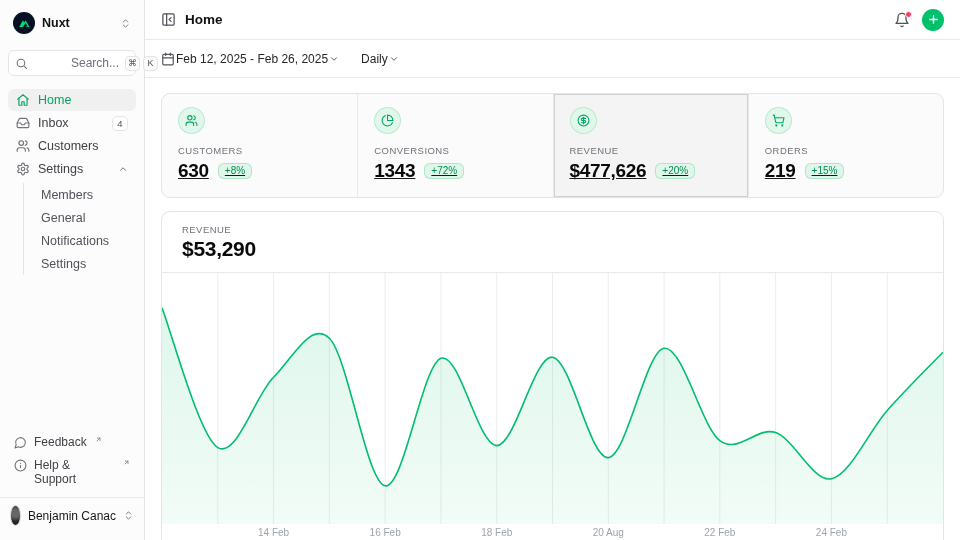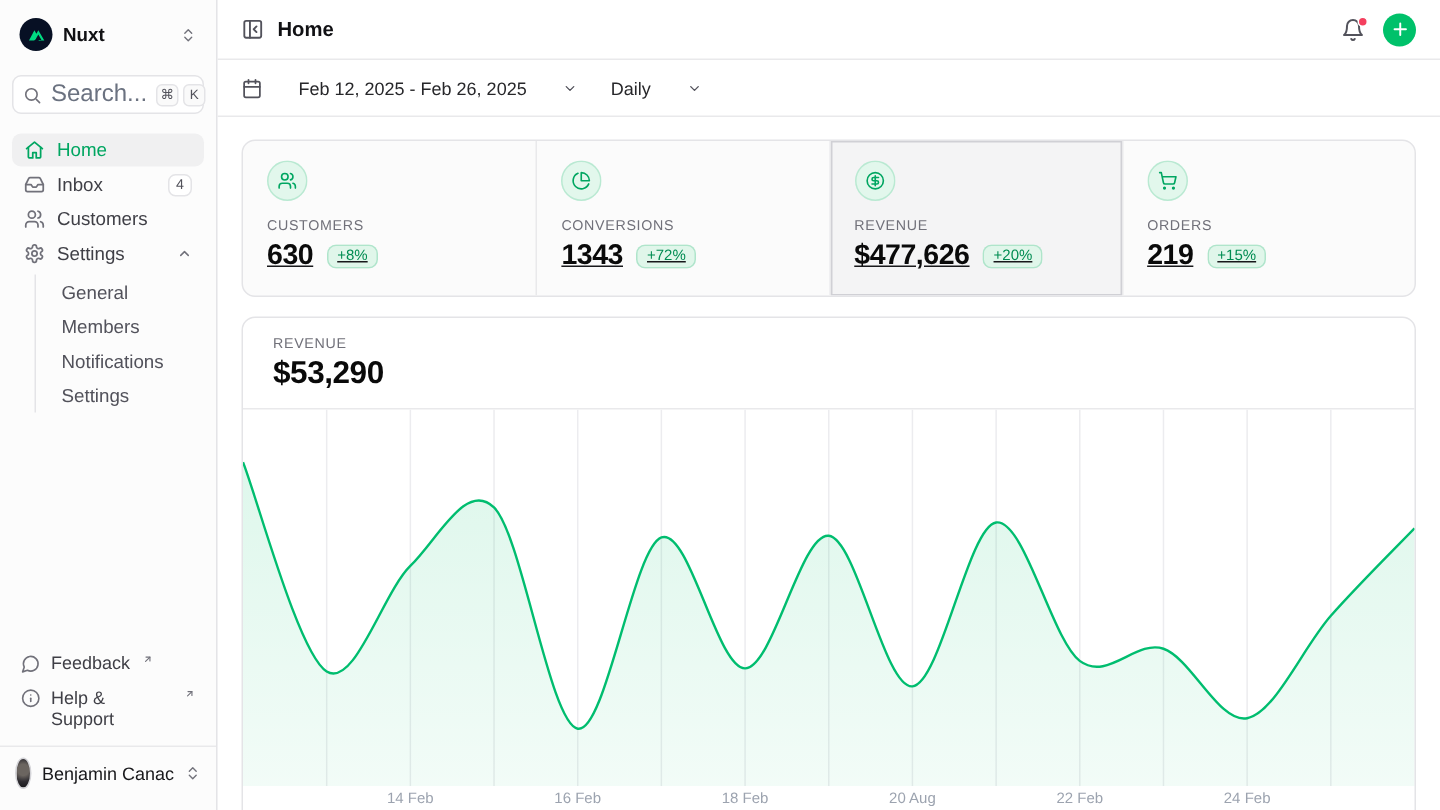--- a/index.html
+++ b/index.html
@@ -19,21 +19,21 @@
   }
   .team-row { display:flex; align-items:center; gap:7px; padding:4px 5px; border-radius:6px; cursor:pointer; }
   .team-logo { width:22px; height:22px; border-radius:50%; background:#071024; display:grid; place-items:center; }
   .team-name { font-size:12.5px; font-weight:700; color:#111114; }
   .updown { margin-left:auto; color:#71717a; }
   .search-box {
     margin-top:12px; height:26px; background:#fff; border:1px solid #e4e4e7;
     border-radius:6px; display:flex; align-items:center; gap:6px; padding:0 6px;
     color:#71717a; cursor:text;
   }
-  .search-box .ph { font-size:16px; color:#6b7280; flex:1; }
+  .search-box .ph { font-size:12px; color:#6b7280; flex:1;margin-left:37px; }
   .kbds { display:flex; gap:3px; }
   kbd {
     font-family:"Liberation Sans", sans-serif; font-size:9px; color:#52525b;
     border:1px solid #e4e4e7; background:#fafafa; border-radius:4px;
     min-width:15px; height:15px; display:grid; place-items:center; padding:0 2px;
   }
   .nav { margin-top:13px; display:flex; flex-direction:column; gap:1px; }
   .nav-item {
     display:flex; align-items:center; gap:8px; padding:4px 8px; height:22px;
     border-radius:6px; font-size:12.5px; color:#3f3f46; cursor:pointer;
@@ -71,21 +71,21 @@
   .collapse-btn { color:#52525b; cursor:pointer; display:grid; place-items:center; }
   .page-title { font-size:13.5px; font-weight:700; color:#111114; }
   .topbar-right { margin-left:auto; display:flex; align-items:center; gap:12px; }
   .bell-wrap { position:relative; color:#52525b; cursor:pointer; }
   .bell-dot { position:absolute; top:-1px; right:-2px; width:7px; height:7px; border-radius:50%; background:#f43f5e; border:1.5px solid #fff; }
   .plus-btn {
     width:22px; height:22px; border-radius:50%; border:none; cursor:pointer;
     background:#00c16a; color:#fff; display:grid; place-items:center;
   }
   .toolbar { height:38px; border-bottom:1px solid #e9e9eb; display:flex; align-items:center; gap:22px; padding:0 16px; }
-  .tool-btn { display:flex; align-items:center; gap:24px; font-size:12px; font-weight:500; color:#27272a; cursor:pointer; }
+  .tool-btn { display:flex; align-items:center; gap:1px; font-size:12px; font-weight:500; color:#27272a; cursor:pointer; }
   .tool-btn .icon { color:#52525b; }
   .chev { color:#71717a; }
 
   .content { flex:1; padding:15px 16px; overflow:hidden; }
 
   
   .stats {
     display:grid; grid-template-columns:repeat(4,1fr);
     border:1px solid #e4e4e7; border-radius:9px; background:#fbfbfb; overflow:hidden;
   }
@@ -197,22 +197,22 @@
       </span>
       <span>Settings</span>
       <span class="nav-chevron icon">
         <svg width="10" height="10" viewBox="0 0 24 24" fill="none" stroke="currentColor" stroke-width="2.4" stroke-linecap="round" stroke-linejoin="round">
             <path d="m6 15 6-6 6 6"></path>
           </svg>
       </span>
     </div>
 
     <div class="submenu">
+      <div class="submenu-item">Members</div>
       <div class="submenu-item">General</div>
-      <div class="submenu-item">Members</div>
       <div class="submenu-item">Notifications</div>
       <div class="submenu-item">Settings</div>
     </div>
   </nav>
 
   <div class="sidebar-footer">
     <div class="foot-item">
       <span class="icon">
         <svg width="13" height="13" viewBox="0 0 24 24" fill="none" stroke="currentColor" stroke-width="2" stroke-linecap="round" stroke-linejoin="round">
             <path d="M7.9 20A9 9 0 1 0 4 16.1L2 22z"></path>

